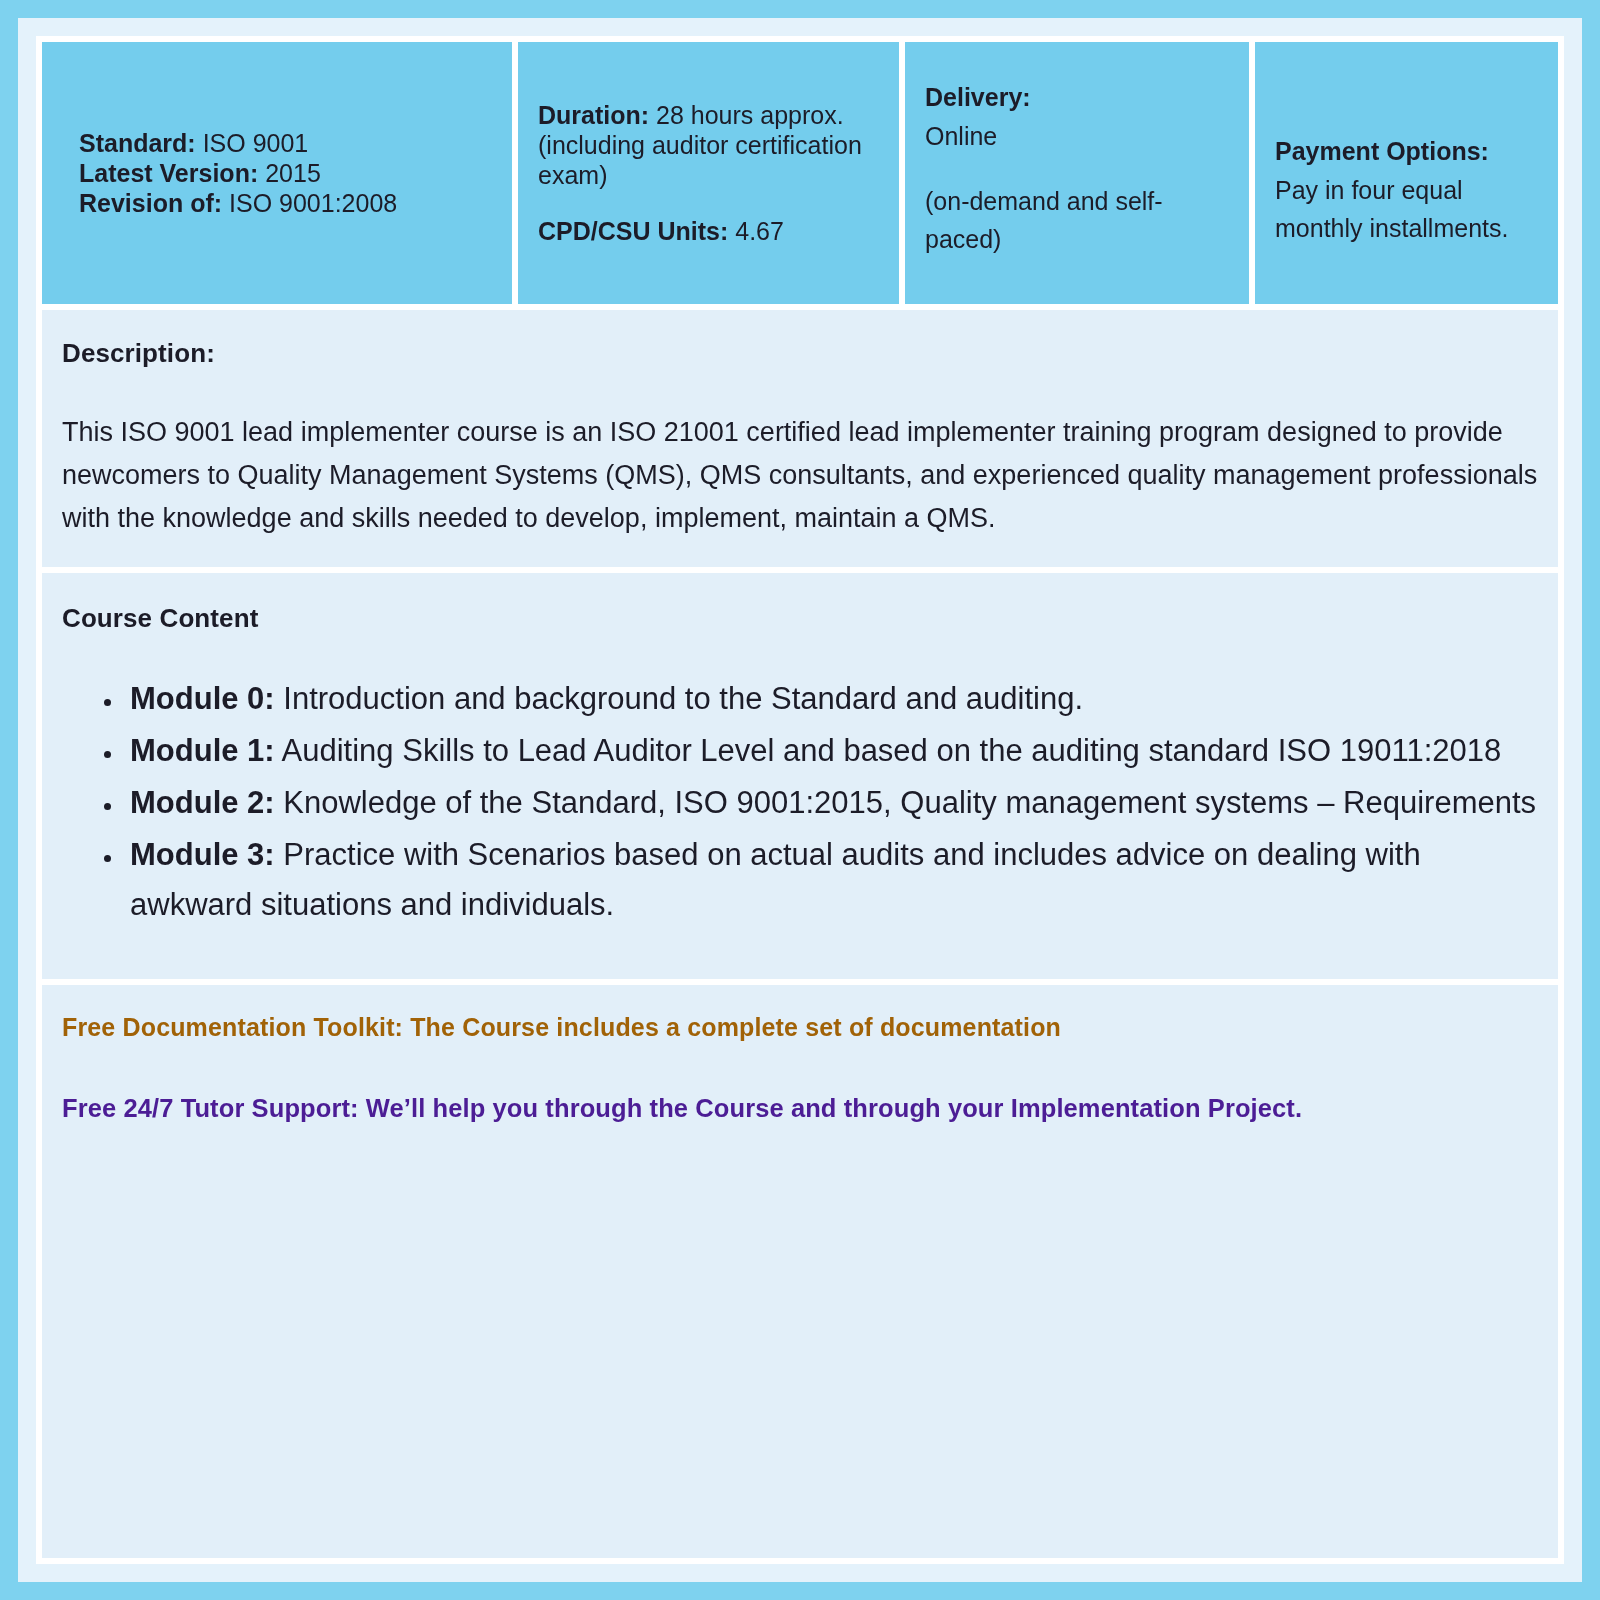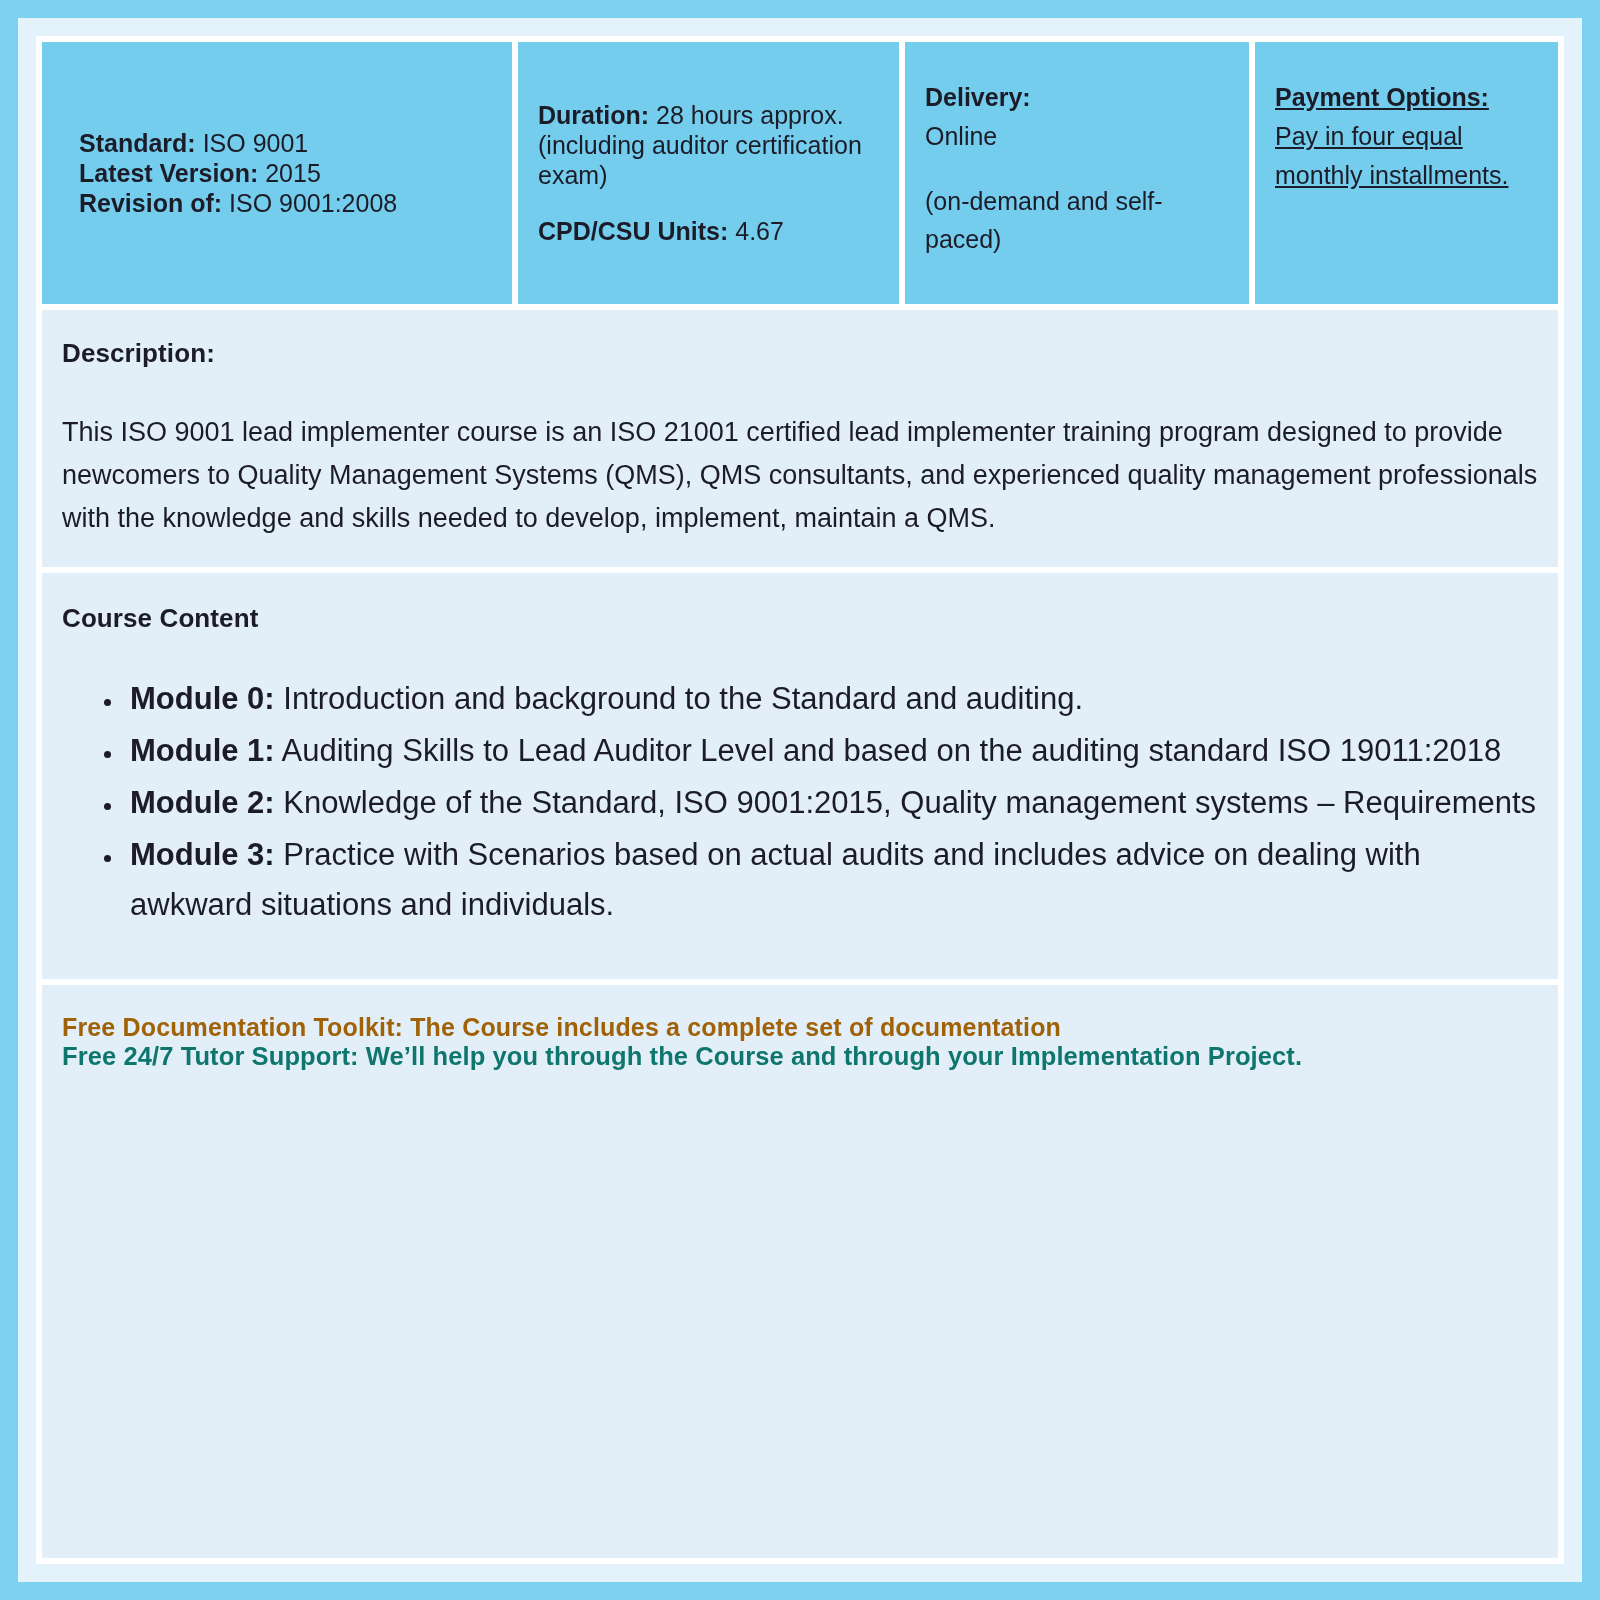--- a/index.html
+++ b/index.html
@@ -50,21 +50,21 @@
     display: flex;
     flex-direction: column;
     justify-content: center;
     font-size: 25px;
     line-height: 1.28;
     overflow: hidden;
   }
   .info-cell.standard   { width: 470px; }
   .info-cell.duration   { width: 381px; justify-content: center; }
   .info-cell.delivery   { width: 344px; justify-content: flex-start; padding-top: 36px; }
-  .info-cell.payment    { flex: 1;      justify-content: flex-start; padding-top: 36px; text-decoration: underline; }
+  .info-cell.payment    { flex: 1;      justify-content: center; padding-top: 52px; }
 
   .info-cell b { font-weight: bold; text-align: center; }
   .info-line { white-space: normal; margin-left: 17px; }
   .tight { line-height: 1.20; }
   .loose { line-height: 1.55; }
   .gap-block { height: 26px; }
 
   
   .panel {
     background: #e2eff9;
@@ -109,23 +109,24 @@
   }
 
   ol.toolkit {
     margin: 40px 0 0 72px;
     font-size: 27px;
     line-height: 1.56;
   }
   ol.toolkit li { padding-left: 6px; }
 
   .red-foot {
-    color: #0f766e;
+    color: #4c1d95;
     font-weight: bold;
     font-size: 25.5px;
+    margin-top: 52px;
     letter-spacing: .1px;
   }
 </style>
 </head>
 <body>
 
 <div class="page-frame">
   <div class="inner-mat">
 
     <div class="info-row">

